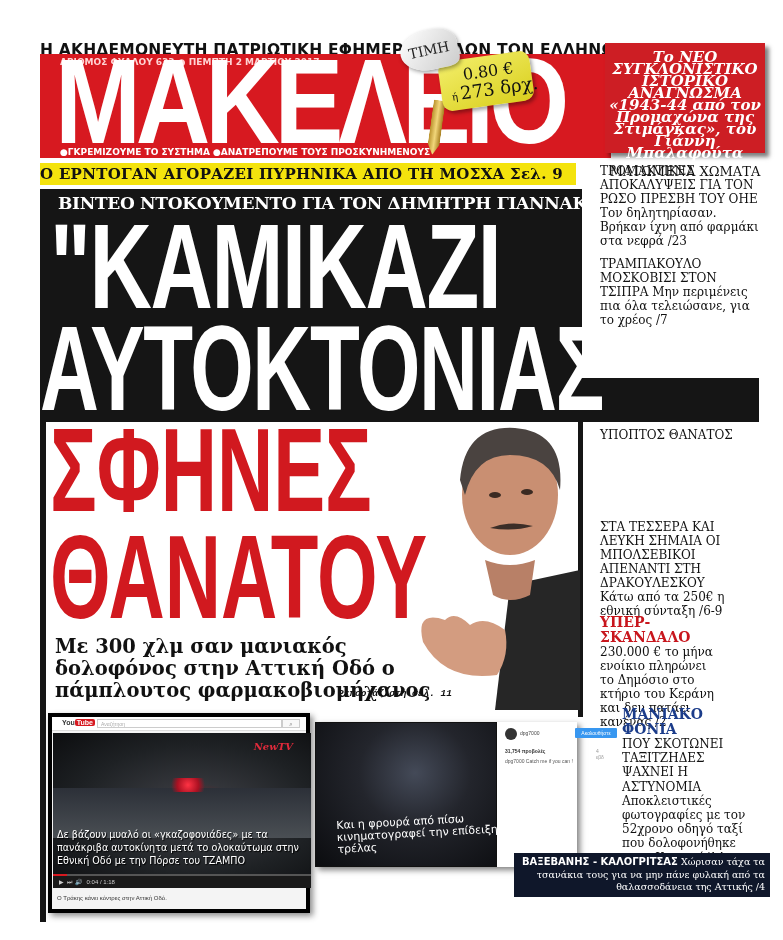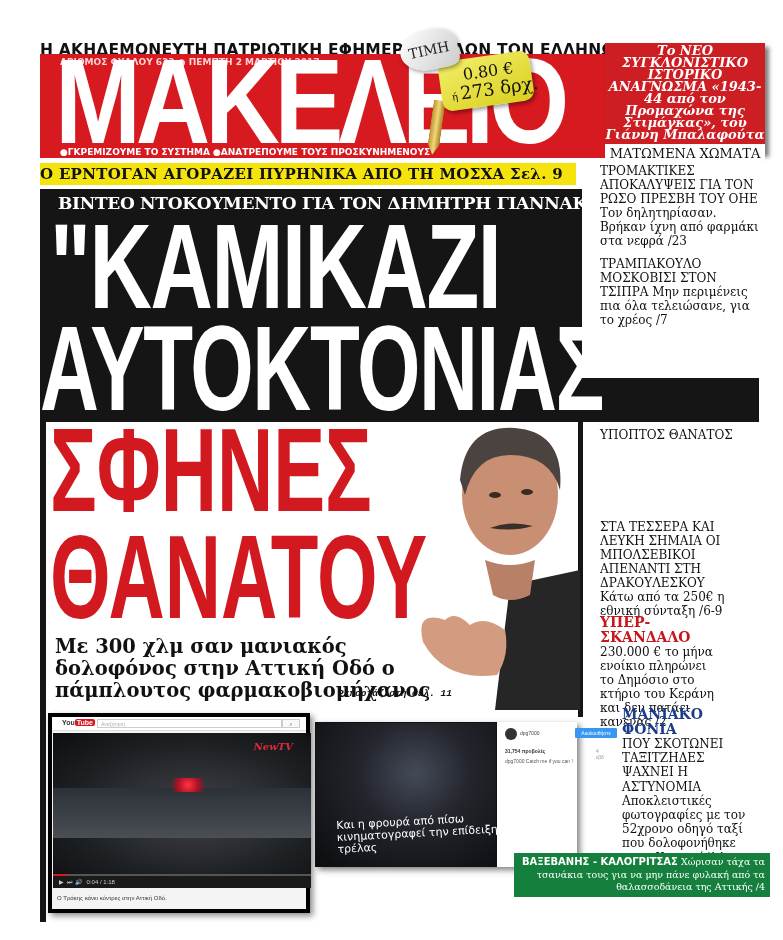--- a/index.html
+++ b/index.html
@@ -10,21 +10,21 @@
 .issue{left:60px;top:57px;font-size:9px;font-weight:bold;color:#ffd4d4;white-space:nowrap;font-family:"DejaVu Sans",sans-serif}
 .logo{left:55px;top:56px;width:540px;height:90px;font-family:"Liberation Sans",sans-serif;font-weight:bold;color:#fff;font-size:120px;line-height:90px;letter-spacing:-6px;transform:scaleX(0.86);transform-origin:left top;white-space:nowrap}
 .slogan{left:60px;top:147px;font-size:9px;font-weight:bold;color:#fff;white-space:nowrap;font-family:"DejaVu Sans",sans-serif}
 .price-tag{left:440px;top:56px;width:92px;height:50px;background:linear-gradient(160deg,#f3ee6a,#d9cf1d);border-radius:10px;transform:rotate(-8deg);box-shadow:2px 3px 4px rgba(0,0,0,.35)}
 .price-tag .p1{position:absolute;left:24px;top:6px;font-family:"DejaVu Serif",serif;font-size:16px;color:#111}
 .price-tag .p2{position:absolute;left:10px;top:23px;font-family:"DejaVu Serif",serif;font-size:18px;color:#111;white-space:nowrap}
 .price-tag .p2 small{font-size:10px;margin-right:3px}
 .timi{left:400px;top:30px;width:58px;height:40px;background:linear-gradient(135deg,#fff,#ccc);border-radius:50% 40% 20% 50%;transform:rotate(-12deg);box-shadow:1px 2px 4px rgba(0,0,0,.4);font-family:"DejaVu Serif",serif;font-size:14px;text-align:center;line-height:40px;color:#222}
 .pen{left:430px;top:100px;width:12px;height:55px;background:linear-gradient(90deg,#b8902a,#f1d67a,#a57c1c);transform:rotate(8deg);clip-path:polygon(0 0,100% 0,100% 80%,50% 100%,0 80%)}
 .promo{left:605px;top:43px;width:160px;height:110px;background:#cd1e24;box-shadow:4px 4px 4px rgba(0,0,0,.5);color:#fff;text-align:center}
-.promo .ptxt{font-family:"DejaVu Serif",serif;font-style:italic;font-weight:bold;font-size:13px;line-height:12px;padding-top:2px}
+.promo .ptxt{font-family:"DejaVu Serif",serif;font-style:italic;font-weight:bold;font-size:15px;line-height:12px;padding-top:8px}
 .promo .pbox{background:#fff;color:#111;font-family:"DejaVu Serif",serif;font-size:13px;line-height:13px;padding:3px 0 2px;margin-top:3px}
 .promo .pfoot{font-size:6.5px;font-style:italic;font-weight:bold;padding-top:3px;white-space:nowrap}
 .yellowbar{left:40px;top:163px;width:536px;height:22px;background:#f4e30d;border-bottom:2px solid #f4e30d}
 .yellowbar span{display:block;font-family:"DejaVu Serif",serif;font-weight:bold;font-size:15px;line-height:22px;padding-left:0;white-space:nowrap;letter-spacing:.3px}
 .blackpanel{left:40px;top:189px;width:542px;height:233px;background:#151515}
 .blackpanel2{left:40px;top:378px;width:719px;height:44px;background:#151515}
 .kicker{left:58px;top:193px;width:510px;font-family:"DejaVu Serif",serif;font-weight:bold;color:#fff;font-size:17px;white-space:nowrap;letter-spacing:-.3px}
 .kamikazi{left:50px;top:216px;font-family:"Liberation Sans",sans-serif;font-weight:bold;color:#fff;font-size:120px;line-height:100px;white-space:nowrap;transform:scaleX(0.72);transform-origin:left top;letter-spacing:-2px}
 .autoktonias{left:40px;top:318px;font-family:"Liberation Sans",sans-serif;font-weight:bold;color:#fff;font-size:120px;line-height:100px;white-space:nowrap;transform:scaleX(0.68);transform-origin:left top;letter-spacing:-2px}
 .whitepanel{left:46px;top:422px;width:534px;height:300px;background:#fff}
@@ -58,21 +58,21 @@
 .insta-user{position:absolute;left:19px;top:8px;font-size:5px;color:#444}
 .insta-follow{position:absolute;left:74px;top:6px;width:42px;height:10px;background:#3897f0;color:#fff;font-size:5px;text-align:center;line-height:10px;border-radius:1px}
 .insta-views{position:absolute;left:4px;top:26px;font-size:5px;font-weight:bold;color:#333}
 .insta-time{position:absolute;left:95px;top:26px;font-size:5px;color:#999}
 .insta-text{position:absolute;left:4px;top:36px;font-size:5px;color:#555;white-space:nowrap}
 .sidecol{left:600px;width:165px;font-family:"DejaVu Serif",serif;font-size:12px;line-height:14px;color:#111}
 .sidecol b{font-weight:normal}
 .s-up{color:#c8161d;font-weight:bold;font-size:14px}
 .maniako{left:622px;top:707px;width:128px;text-align:left;font-family:"DejaVu Serif",serif;font-size:12px;line-height:14.2px;color:#111}
 .maniako .m-head{color:#1b3c8a;font-weight:bold;font-size:14px;line-height:15px}
-.redbox{left:514px;top:853px;width:256px;height:44px;background:#15803d;color:#fff;text-align:right;font-family:"DejaVu Serif",serif;font-size:9.5px;line-height:12.5px;padding:3px 5px 0 0}
+.redbox{left:514px;top:853px;width:256px;height:44px;background:#0f172a;color:#fff;text-align:right;font-family:"DejaVu Serif",serif;font-size:9.5px;line-height:12.5px;padding:3px 5px 0 0}
 .redbox b{font-family:"DejaVu Sans",sans-serif;font-size:10px}
 </style>
 </head>
 <body>
 
 <div class="abs tagline">Η ΑΚΗΔΕΜΟΝΕΥΤΗ ΠΑΤΡΙΩΤΙΚΗ ΕΦΗΜΕΡΙΔΑ ΟΛΩΝ ΤΩΝ ΕΛΛΗΝΩΝ</div>
 <div class="abs masthead"></div>
 <div class="abs issue">ΑΡΙΘΜΟΣ ΦΥΛΛΟΥ 633 ● ΠΕΜΠΤΗ 2 ΜΑΡΤΙΟΥ 2017</div>
 <div class="abs logo">ΜΑΚΕΛΕΙΟ</div>
 <div class="abs slogan">●ΓΚΡΕΜΙΖΟΥΜΕ ΤΟ ΣΥΣΤΗΜΑ ●ΑΝΑΤΡΕΠΟΥΜΕ ΤΟΥΣ ΠΡΟΣΚΥΝΗΜΕΝΟΥΣ</div>
@@ -122,20 +122,21 @@
 <div class="abs yt">
   <div class="yt-bar">
     <span class="yt-logo"><span>You</span><b>Tube</b></span>
     <span class="yt-search">Αναζήτηση</span>
     <span class="yt-sbtn">⌕</span>
   </div>
   <div class="yt-video">
     <div class="yt-road"></div>
     <div class="yt-lights"></div>
     <span class="yt-watermark">NewTV</span>
+    <div class="yt-caption">Δε βάζουν μυαλό οι «γκαζοφονιάδες» με τα πανάκριβα αυτοκίνητα  μετά το ολοκαύτωμα στην Εθνική Οδό με την Πόρσε του ΤΖΑΜΠΟ</div>
   </div>
   <div class="yt-progress">
       <i></i>
     </div>
   <div class="yt-controls">
     <span>▶</span>&nbsp;
     <span>⏭</span>&nbsp;
     <span>🔊</span>&nbsp;
     <span>0:04 / 1:18</span>
   </div>

